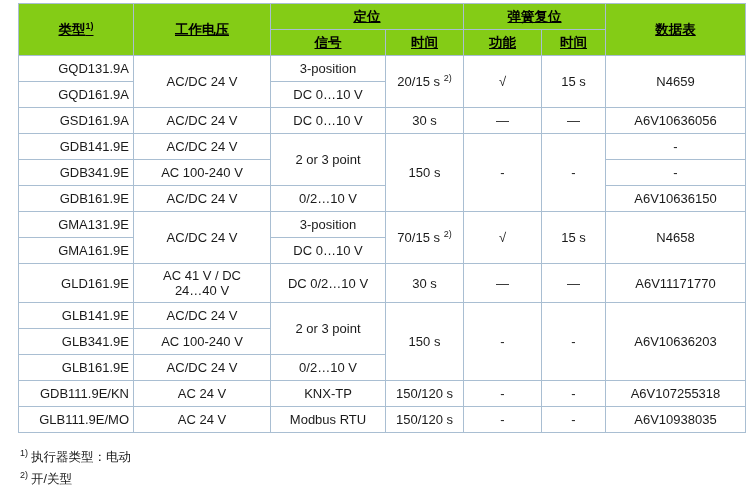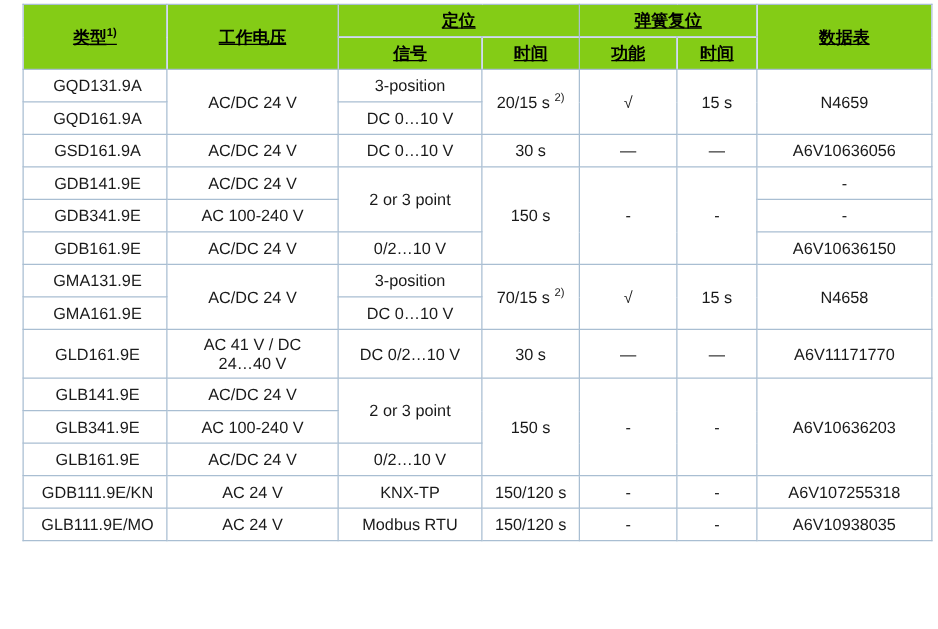--- a/index.html
+++ b/index.html
@@ -27,21 +27,21 @@
   }
   table.spec th {
     background: #84cc16;
     color: #000;
     font-weight: bold;
     font-size: 13.5px;
     height: 26px;
     text-decoration: underline;
   }
   table.spec td { height: 26px; background: #ffffff; }
-  table.spec td.type { text-align: center; padding-left: 8px; }
+  table.spec td.type { text-align: right; padding-left: 8px; }
   tr.tall td { height: 39px; margin-top: 12px; }
   sup { font-size: 9px; line-height: 0; }
   .vline { display: block; line-height: 15px; }
 
   .footnotes {
     margin: 13px 0 0 2px;
     font-size: 12.5px;
     line-height: 22px;
     color: #1a1a1a;
   }
@@ -184,14 +184,16 @@
         <td>Modbus RTU</td>
         <td>150/120 s</td>
         <td>-</td>
         <td>-</td>
         <td>A6V10938035</td>
       </tr>
     </tbody>
   </table>
 
   <div class="footnotes">
+    <div><sup>1)</sup><span>执行器类型：电动</span></div>
+    <div><sup>2)</sup><span>开/关型</span></div>
   </div>
 </div>
 
 </body></html>

